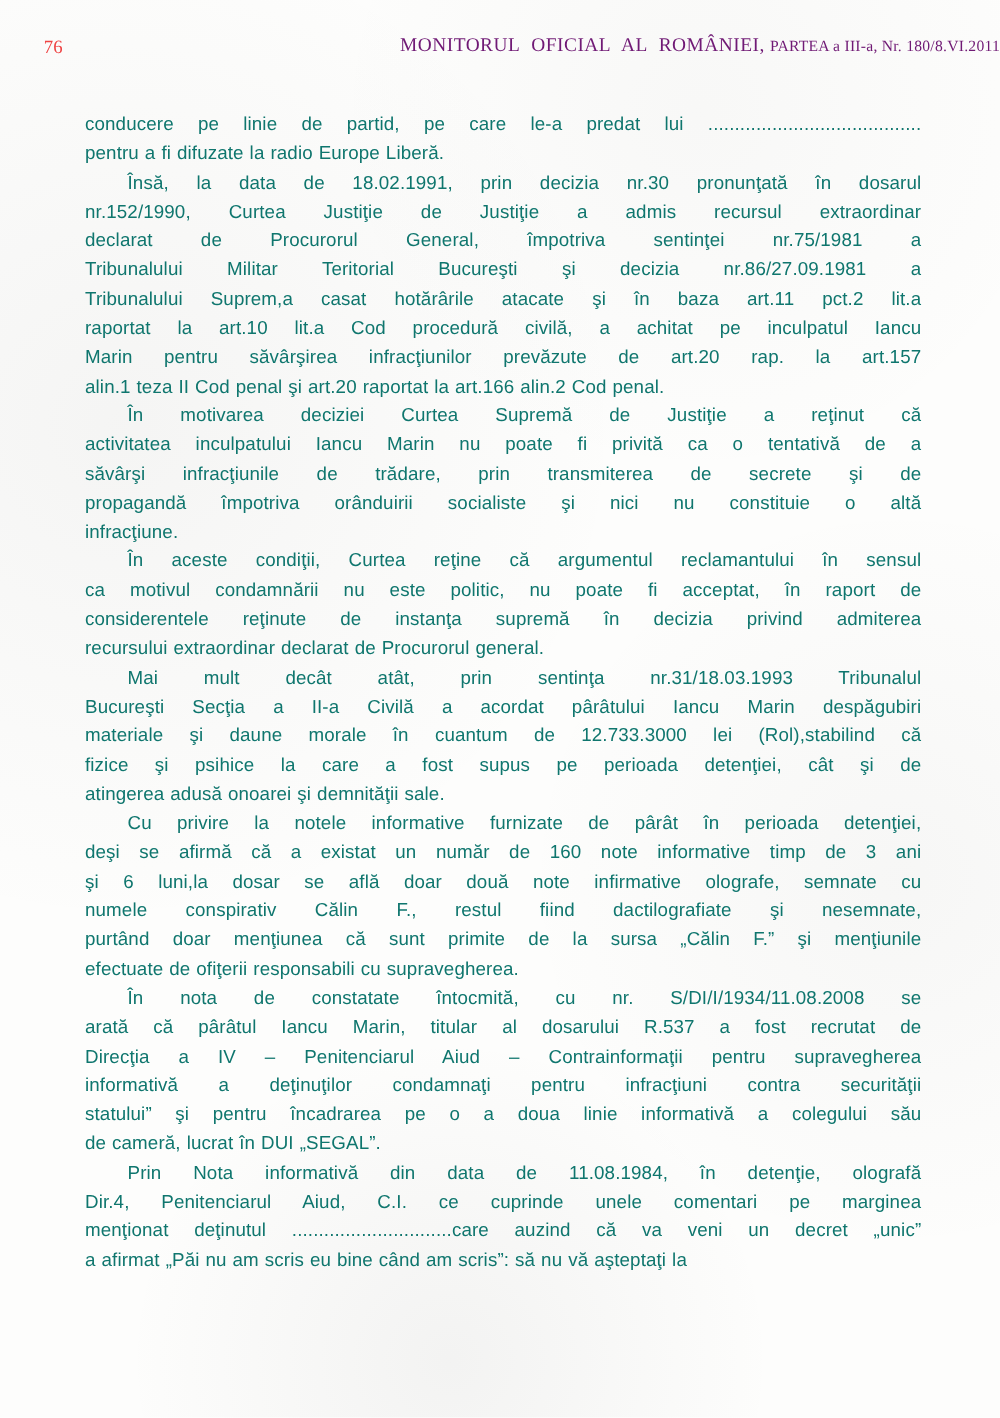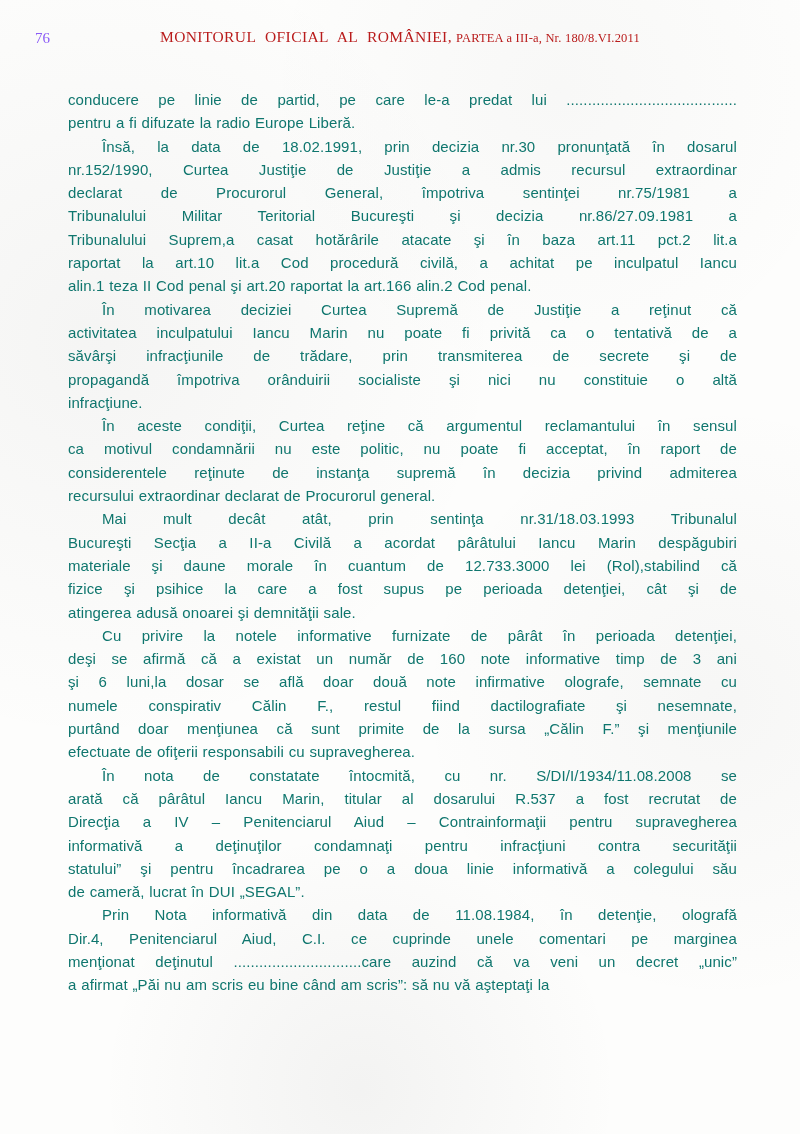--- a/index.html
+++ b/index.html
@@ -28,25 +28,25 @@
   .header-row {
     position: absolute;
     top: 28px; left: 0; right: 0;
     height: 22px;
     font-family: "Liberation Serif", serif;
   }
   .page-num {
     position: absolute;
     left: 35px; top: 2px;
     font-size: 15px;
-    color: #8b5cf6;
+    color: #ef4444;
   }
   .header-title {
-    text-align: center;
-    color: #b91c1c;
+    text-align: right;
+    color: #701a75;
     white-space: nowrap;
   }
   .header-title .main {
     font-size: 15.5px;
     word-spacing: 5px;
     letter-spacing: 0.4px;
   }
   .header-title .rest {
     font-size: 12.5px;
     letter-spacing: 0.2px;
@@ -88,20 +88,21 @@
   <div class="doc-body">
 
   <div class="line">conducere pe linie de partid, pe care le-a predat lui ........................................</div>
       <div class="line last">pentru a fi difuzate la radio Europe Liberă.</div>
       <div class="line indent">Însă, la data de 18.02.1991, prin decizia nr.30 pronunţată în dosarul</div>
       <div class="line">nr.152/1990, Curtea Justiţie de Justiţie a admis recursul extraordinar</div>
       <div class="line">declarat de Procurorul General, împotriva sentinţei nr.75/1981 a</div>
       <div class="line">Tribunalului Militar Teritorial Bucureşti şi decizia nr.86/27.09.1981 a</div>
       <div class="line">Tribunalului Suprem,a casat hotărârile atacate şi în baza art.11 pct.2 lit.a</div>
       <div class="line">raportat la art.10 lit.a Cod procedură civilă, a achitat pe inculpatul Iancu</div>
+      <div class="line">Marin pentru săvârşirea infracţiunilor prevăzute de art.20 rap. la art.157</div>
       <div class="line last">alin.1 teza II Cod penal şi art.20 raportat la art.166 alin.2 Cod penal.</div>
       <div class="line indent">În motivarea deciziei Curtea Supremă de Justiţie a reţinut că</div>
       <div class="line">activitatea inculpatului Iancu Marin nu poate fi privită ca o tentativă de a</div>
       <div class="line">săvârşi infracţiunile de trădare, prin transmiterea de secrete şi de</div>
       <div class="line">propagandă împotriva orânduirii socialiste şi nici nu constituie o altă</div>
       <div class="line last">infracţiune.</div>
       <div class="line indent">În aceste condiţii, Curtea reţine că argumentul reclamantului în sensul</div>
       <div class="line">ca motivul condamnării nu este politic, nu poate fi acceptat, în raport de</div>
       <div class="line">considerentele reţinute de instanţa supremă în decizia privind admiterea</div>
       <div class="line last">recursului extraordinar declarat de Procurorul general.</div>

